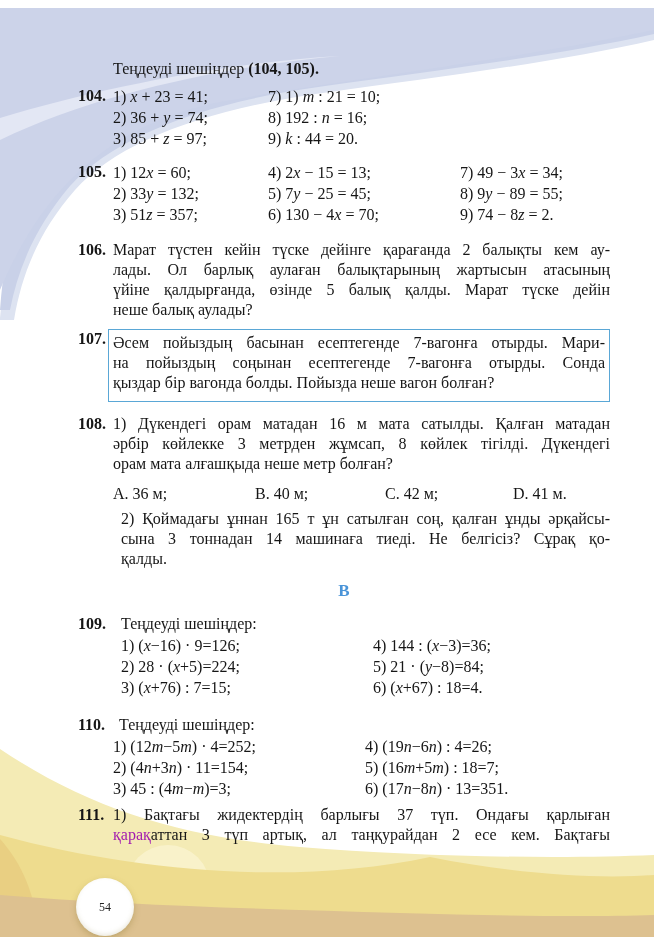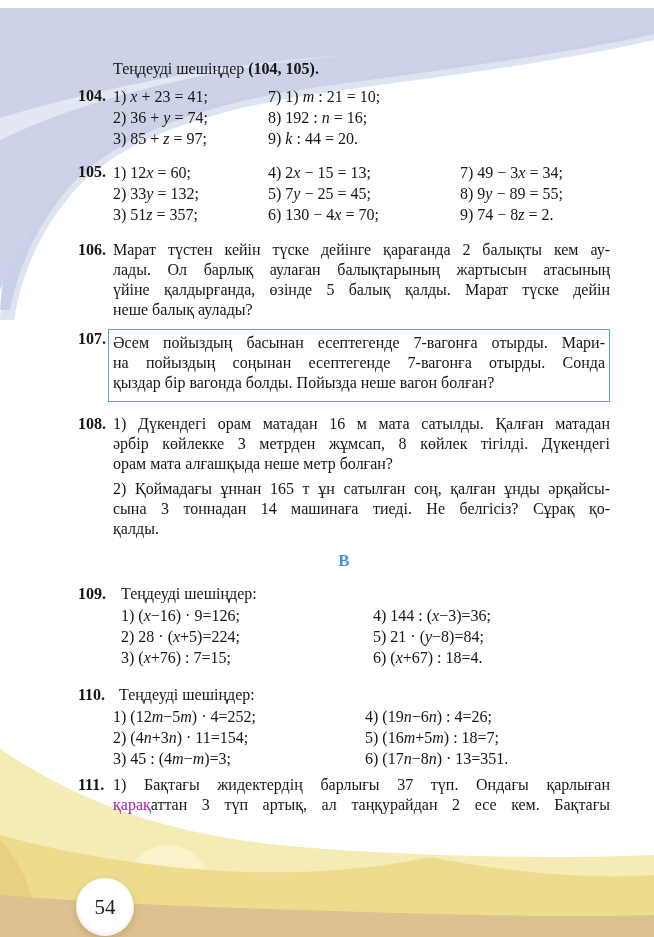--- a/index.html
+++ b/index.html
@@ -48,21 +48,21 @@
     border: 1.3px solid #5aa7d6;
     margin-left: -5px;
     padding: 3px 4px 8px 4px;
   }
 
   .answers { display: flex; margin-top: 10px; }
   .answers span:nth-child(1) { width: 142px; }
   .answers span:nth-child(2) { width: 130px; }
   .answers span:nth-child(3) { width: 128px; }
 
-  .part2 { margin-top: 5px; }
+  .part2 { margin-top: 5px; margin-left: 8px; }
 
   .section-marker {
     text-align: center;
     font-weight: bold;
     font-size: 17px;
     color: #4a94d8;
     margin: 12px 0 13px 0;
   }
 
   .eqheader { margin-bottom: 1px; }
@@ -77,21 +77,21 @@
   i { font-style: italic; }
 
   .pagenum-circle {
     position: absolute;
     left: 76px; top: 878px;
     width: 58px; height: 58px;
     border-radius: 50%;
     background: #ffffff;
     box-shadow: 0 3px 6px rgba(140,120,50,0.35), inset 0 -2px 4px rgba(180,170,130,0.25);
     display: flex; align-items: center; justify-content: center;
-    font-size: 21px; color: #222222;
+    font-size: 12px; color: #222222;
   }
 </style>
 </head>
 <body>
 
 <div class="page">
 
   <svg class="deco top" width="654" height="320" viewBox="0 0 654 320">
     <path d="M0,318 C8,230 30,160 70,128 C120,88 240,70 380,52 C500,37 600,26 654,14 L654,40 C560,62 430,78 330,92 C210,108 120,140 75,190 C40,230 22,272 14,320 L0,320 Z" fill="#dde3f1"></path>
     <path d="M0,310 C6,225 28,158 68,126 C118,86 238,68 378,50 C498,35 600,24 654,12 L654,34 C555,56 425,72 325,86 C205,102 115,136 70,186 C36,226 18,268 10,310 Z" fill="#c9d1e8"></path>
@@ -180,20 +180,26 @@
     </div>
 
     <div class="ex">
       <div class="num">108.</div>
       <div class="body">
         <div>
           <div class="jline">1) Дүкендегі орам матадан 16 м мата сатылды. Қалған матадан</div>
           <div class="jline">әрбір көйлекке 3 метрден жұмсап, 8 көйлек тігілді. Дүкендегі</div>
           <div class="jline last">орам мата алғашқыда неше метр болған?</div>
         </div>
+        <div class="answers">
+          <span>А. 36 м;</span>
+          <span>В. 40 м;</span>
+          <span>С. 42 м;</span>
+          <span>D. 41 м.</span>
+        </div>
         <div class="part2">
           <div class="jline">2) Қоймадағы ұннан 165 т ұн сатылған соң, қалған ұнды әрқайсы-</div>
           <div class="jline">сына 3 тоннадан 14 машинаға тиеді. Не белгісіз? Сұрақ қо-</div>
           <div class="jline last">қалды.</div>
         </div>
       </div>
     </div>
 
     <div class="section-marker">В</div>
 

